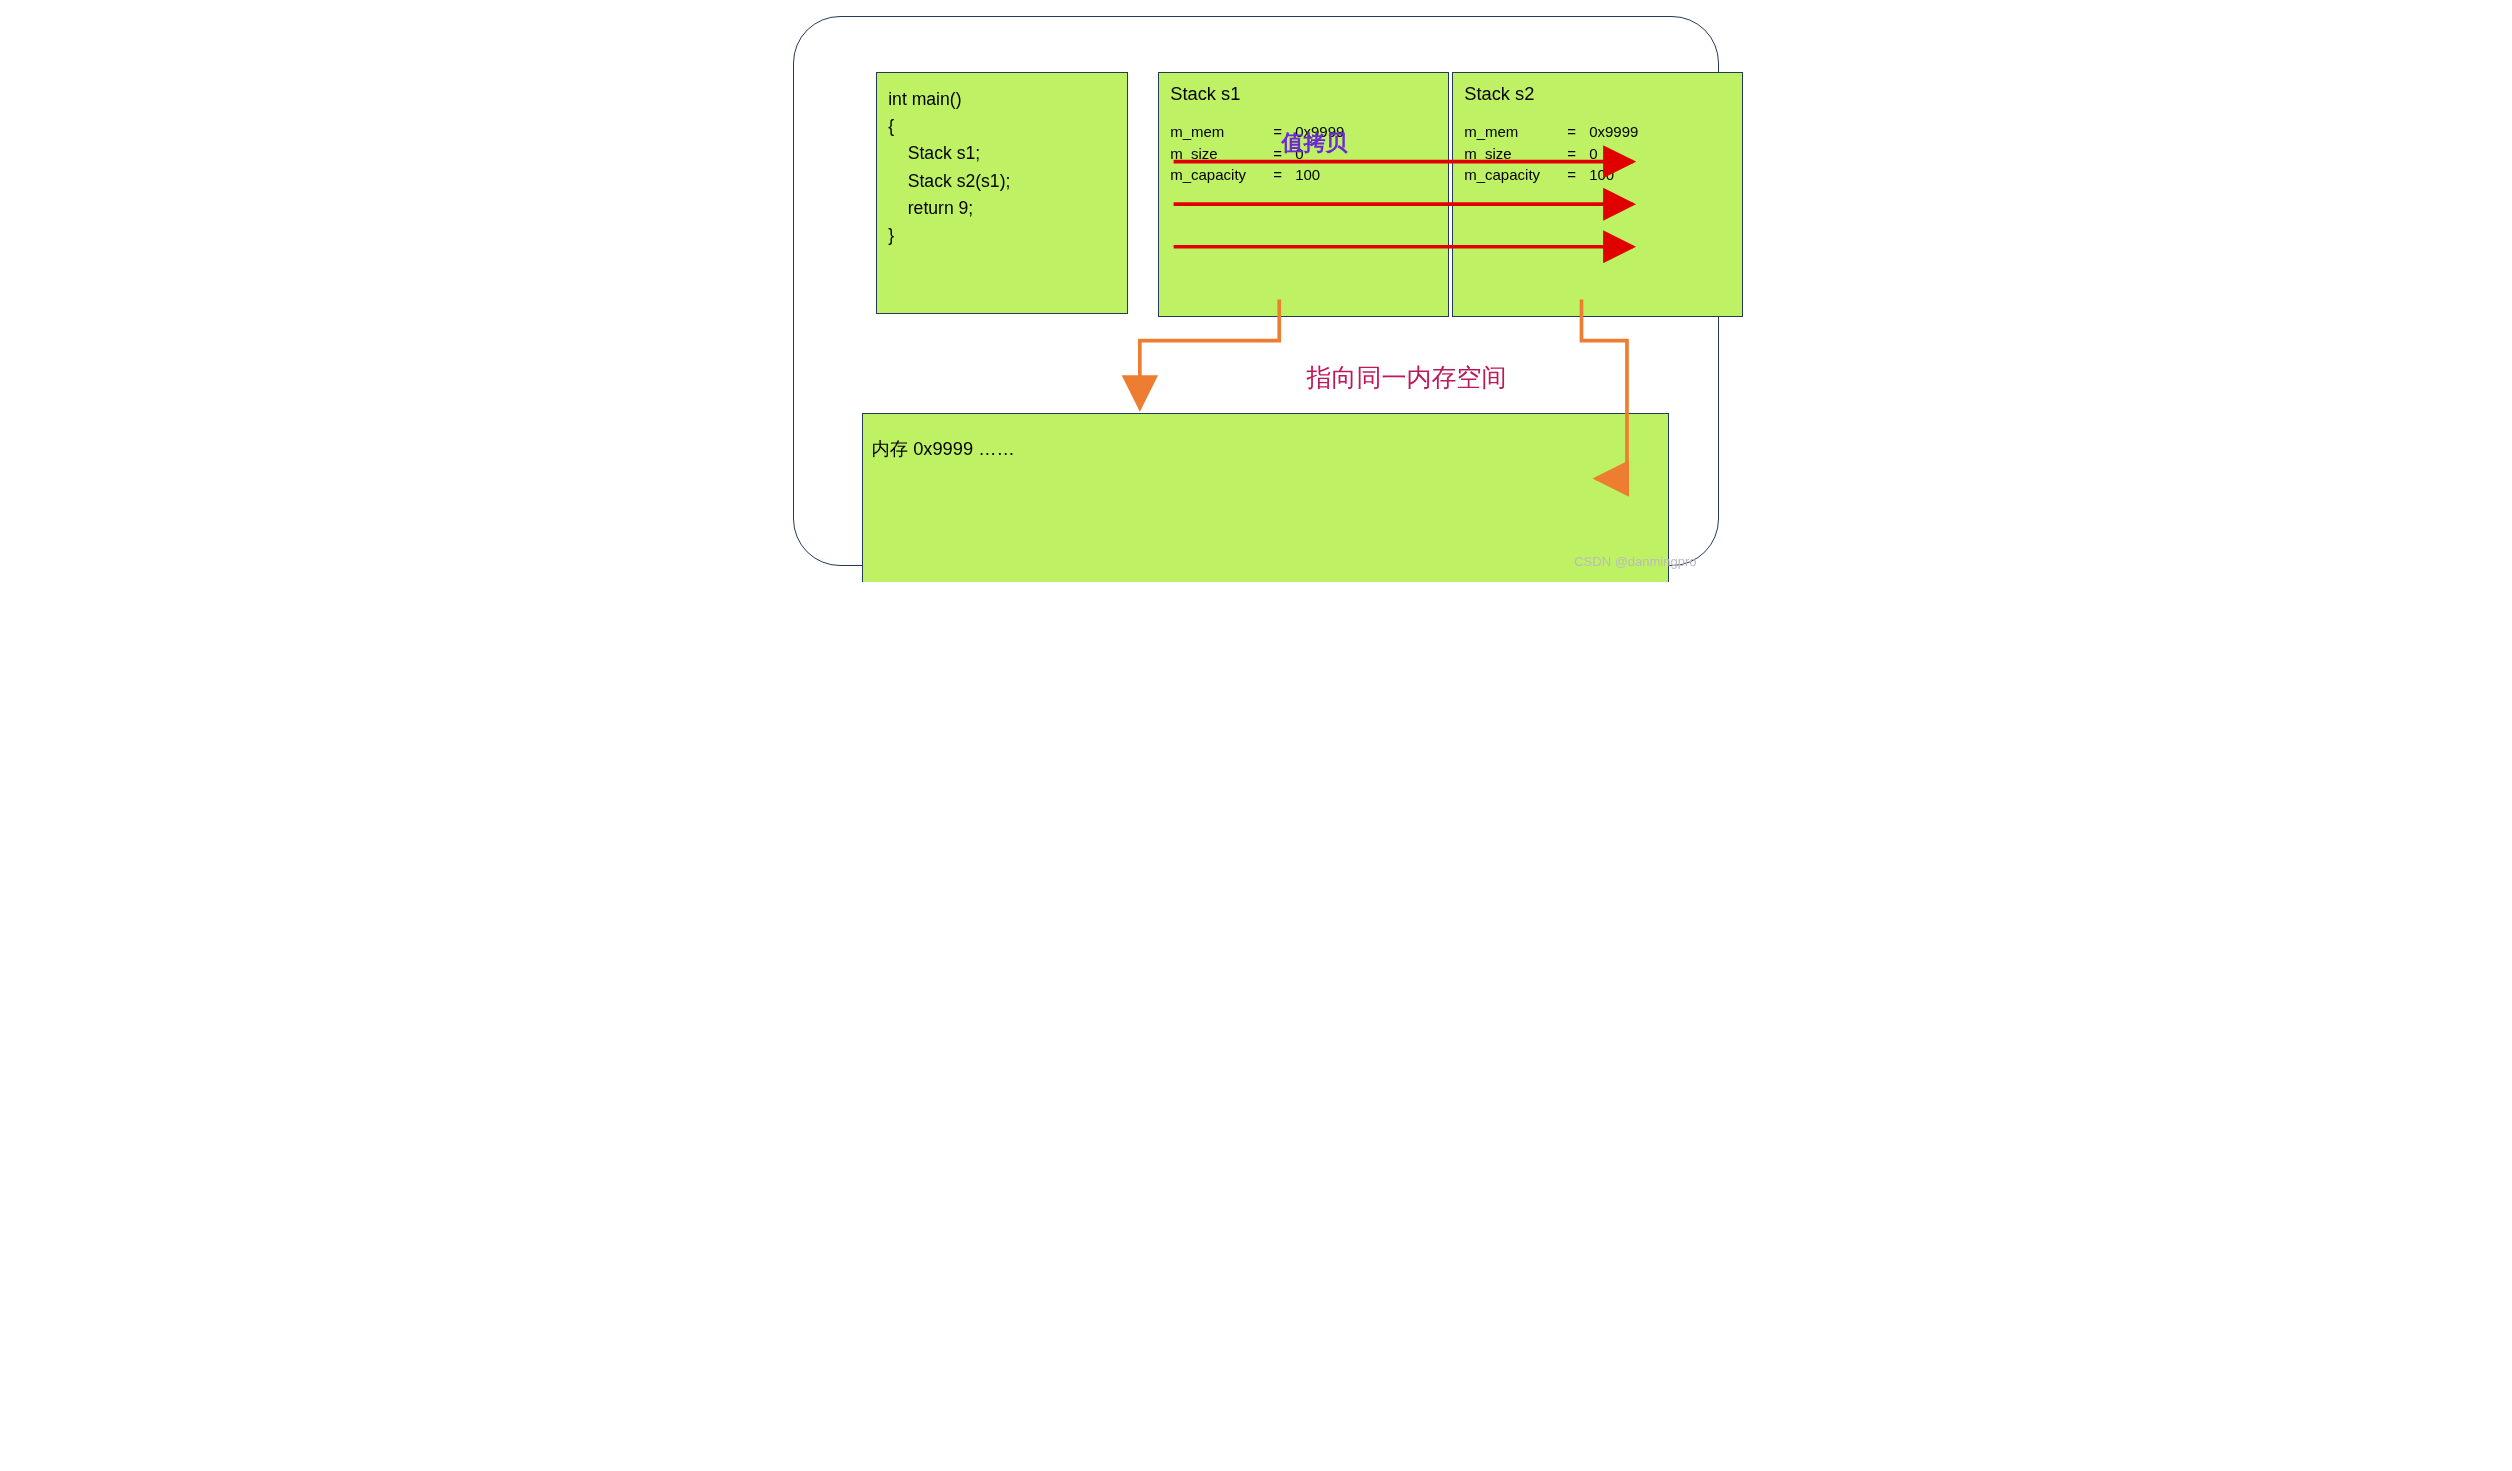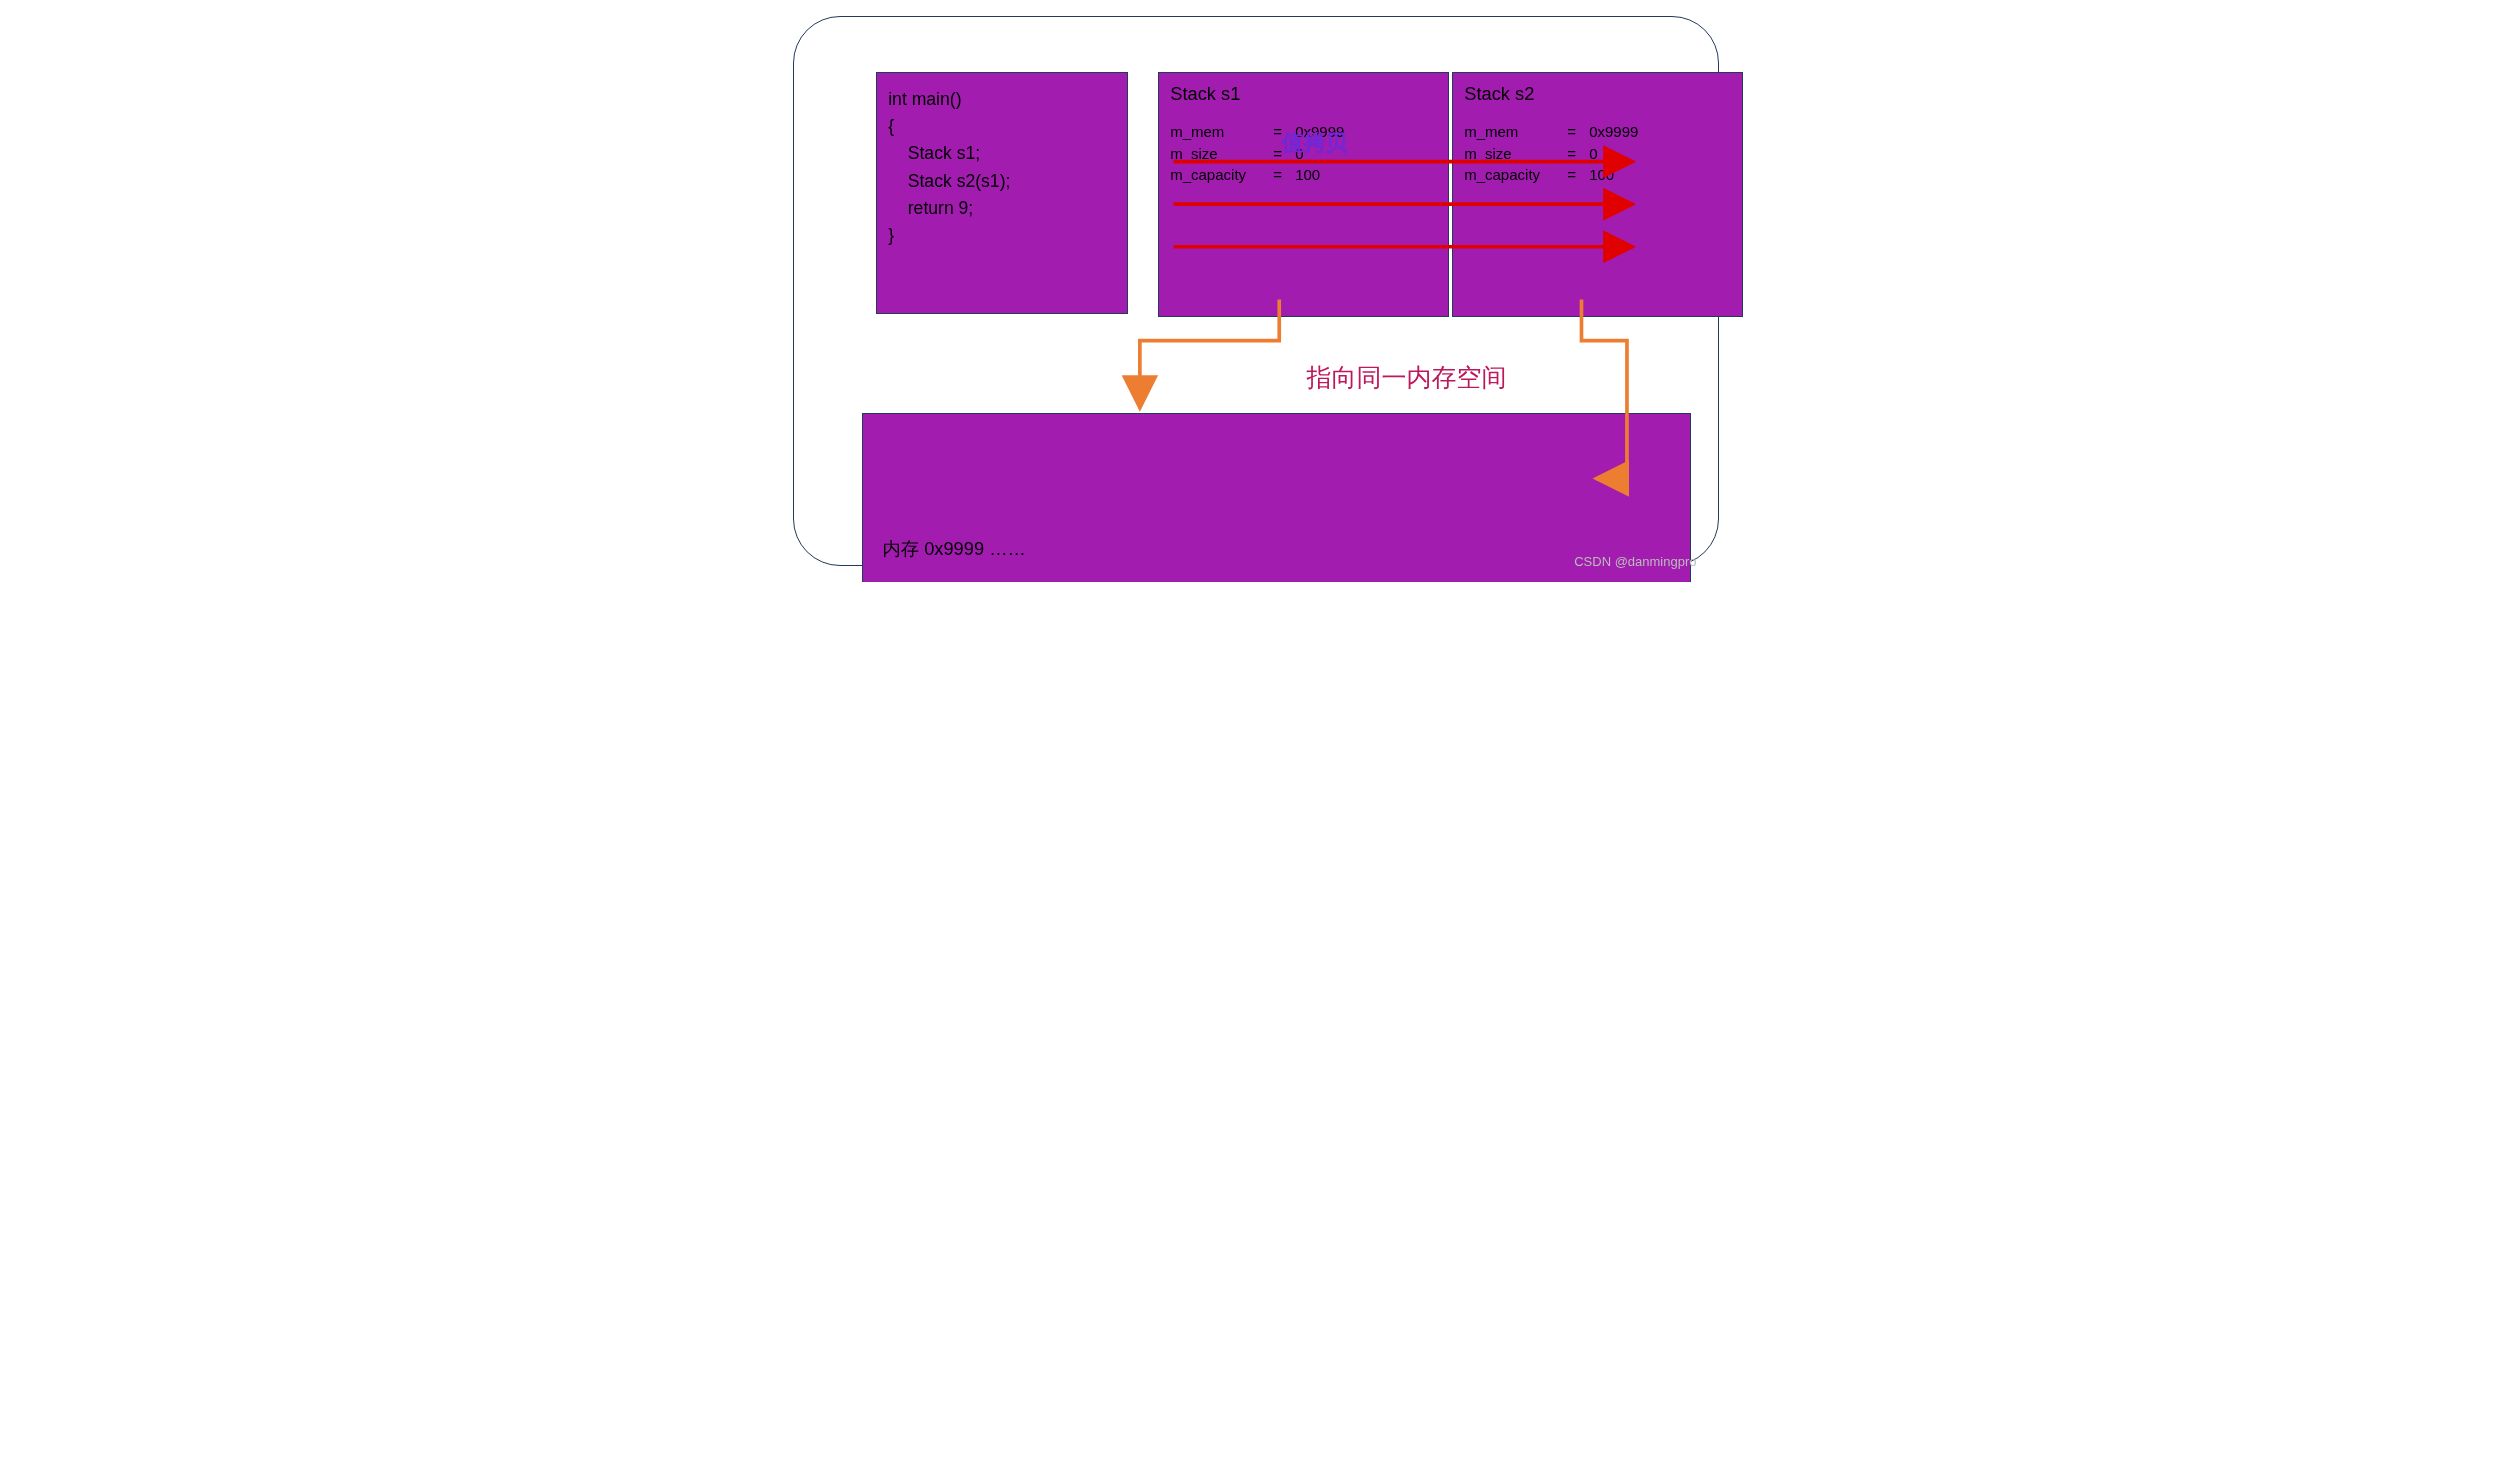--- a/index.html
+++ b/index.html
@@ -1,29 +1,29 @@
 <!DOCTYPE html>
 <html style="font-size:11.7px"><head>
 <meta charset="utf-8">
 <style>
   html,body{margin:0;padding:0;background:#fff;font-family:"Segoe UI","Microsoft YaHei",Arial,sans-serif}
   .canvas{position:relative;width:935px;height:559px;margin:11.7px auto}
   .frame{position:absolute;left:4.4px;top:4.4px;right:4.4px;bottom:4.4px;border:1.5px solid #233a5a;border-radius:47px}
-  .box{position:absolute;border:1.5px solid #233a5a;background:#a21caf}
+  .box{position:absolute;border:1.5px solid #233a5a;background:#bef264}
   .codebox{left:87px;top:60px;width:227px;height:214px;padding:13.2px 11.7px;font-size:17.6px;line-height:1.55}
   .pre{white-space:pre;font-family:inherit}
   .stackbox{top:60px;width:266px;height:226px;padding:10.3px 11.7px 7.3px}
   .s1{left:369px}
   .s2{left:663px}
   .title{font-size:18.3px;margin-bottom:16px}
   table.fields{border-collapse:collapse;font-size:15px}
   table.fields td{padding:2.2px 0;white-space:nowrap}
   table.fields td.k{width:103px}
   table.fields td.eq{width:22px}
-  .membox{left:73px;top:401px;width:787px;height:125px;padding:22px 20px;font-size:18.3px;display:flex;align-items:flex-end}
+  .membox{left:73px;top:401px;width:787px;height:125px;padding:22px 9px;font-size:18.3px;display:flex;align-items:flex-start}
   .copy-label{position:absolute;left:493px;top:116px;color:#6d28d9;font-weight:700;font-size:22px}
   .point-label{position:absolute;left:518px;top:349px;color:#be185d;font-size:25px}
   svg.over{position:absolute;left:0;top:0;width:935px;height:559px;pointer-events:none}
   .watermark{position:absolute;right:27px;bottom:1.5px;font-size:13px;color:#bbb}
 </style>
 </head>
 <body>
 
 <div class="canvas">
   <div class="frame"></div>

